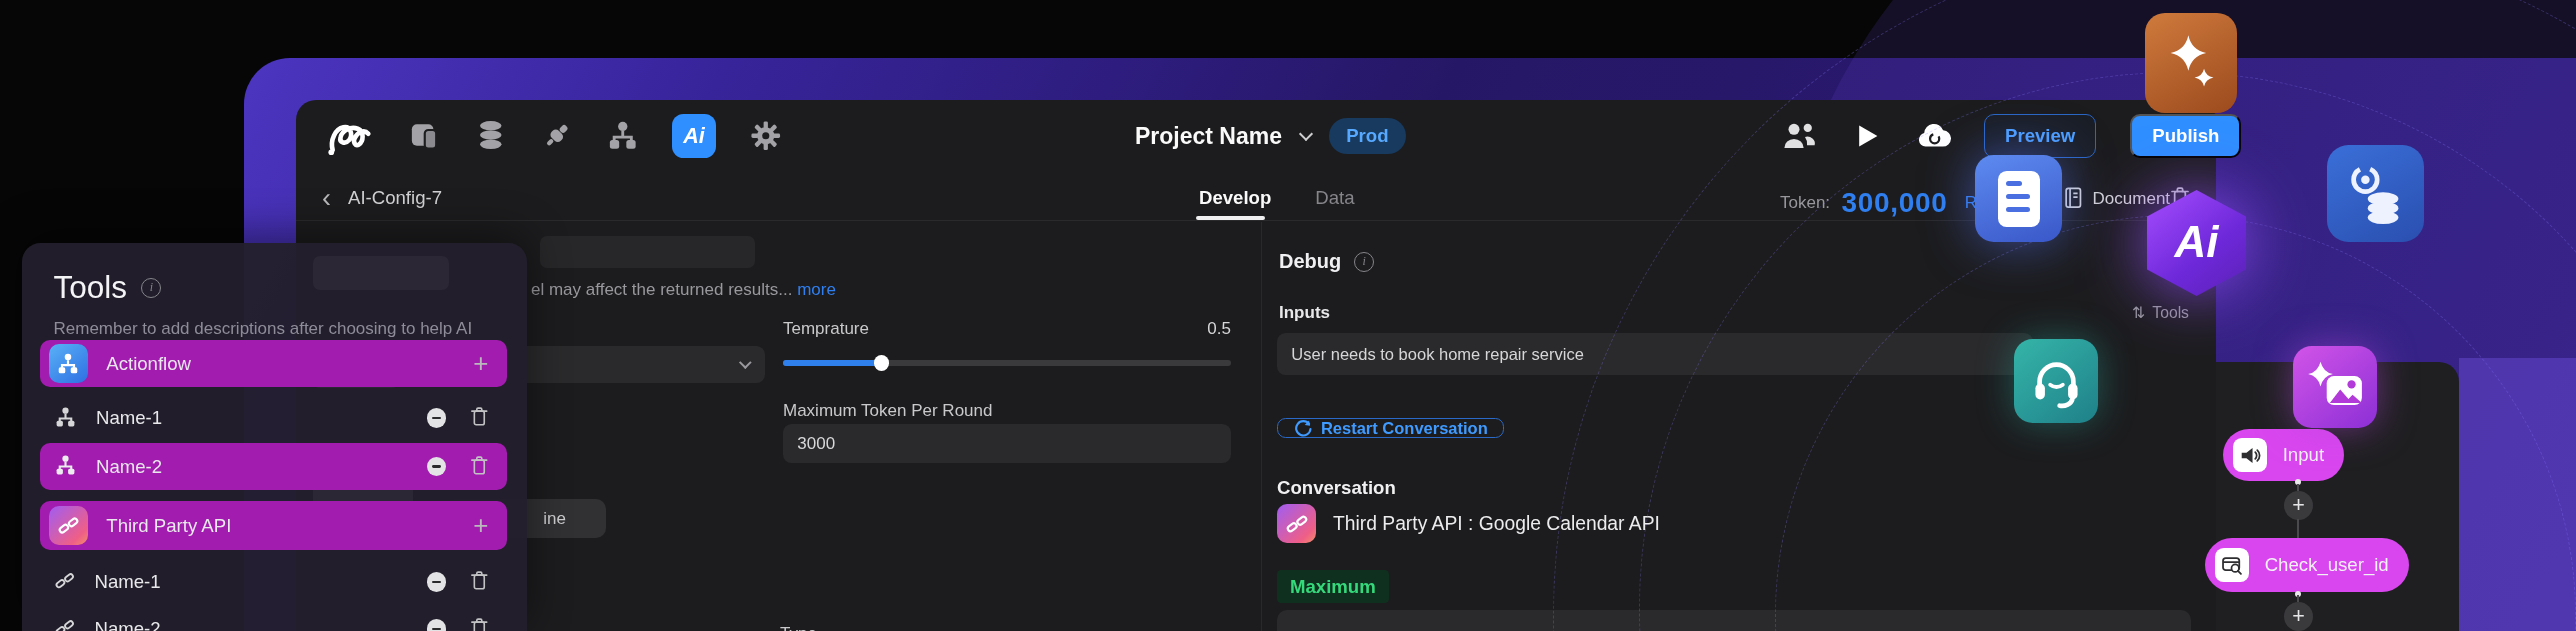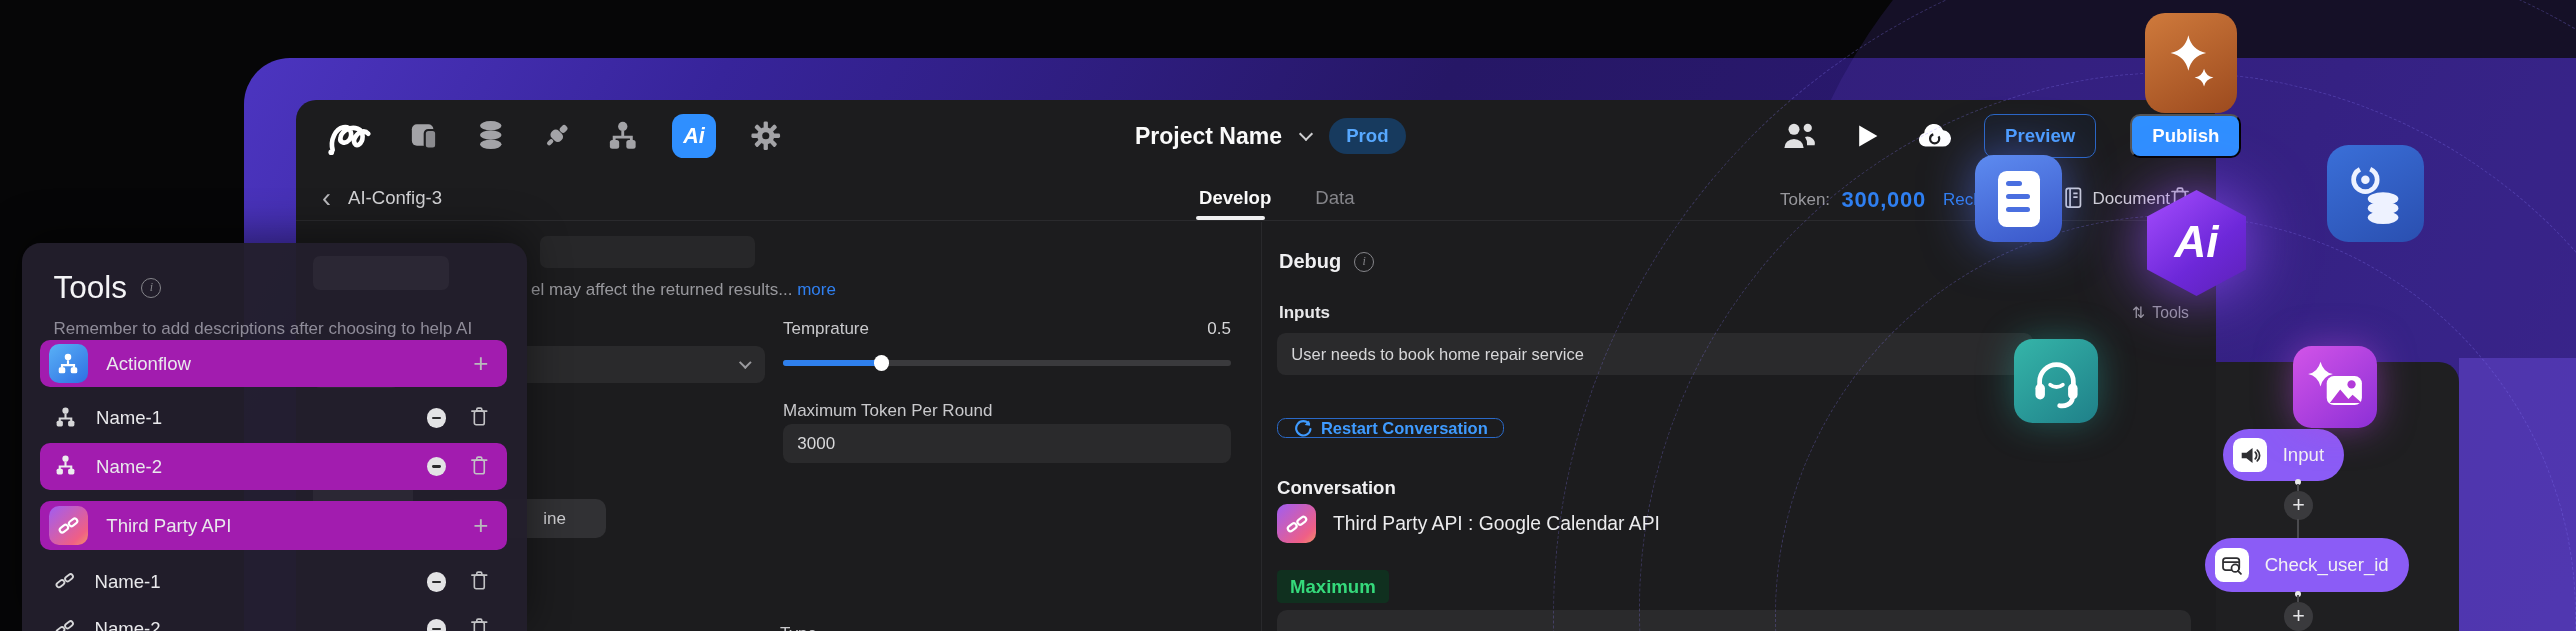--- a/index.html
+++ b/index.html
@@ -11,21 +11,21 @@
   
   .bg-purple { left:244px; top:58px; width:2376px; height:615px; border-radius:46px 0 0 0;
     background:linear-gradient(118deg,#4c35c0 0%,#37249a 18%,#261766 45%,#2c1a73 78%,#31207f 100%); }
   .bg-ring { border-radius:50%; border:1.4px dashed rgba(140,125,255,.28); z-index:3; pointer-events:none; }
   .bg-blob { border-radius:50%; background:rgba(110,75,235,.14); }
   .bg-band { left:2459px; top:358px; width:117px; height:273px; background:rgba(109,77,219,.45); }
 
   
   .flow-panel { left:2118px; top:362px; width:341px; height:269px; background:#1f1f21;
     border-radius:0 20px 0 0; z-index:1; }
-  .node { display:flex; align-items:center; gap:15.7px; background:#8b5cf6; border-radius:29px;
+  .node { display:flex; align-items:center; gap:15.7px; background:#d946ef; border-radius:29px;
     padding:0 20px 0 10px; z-index:3; }
   .node-ic { width:34px; height:34px; background:#fff; border-radius:8.6px; display:grid; place-items:center; }
   .node-label { font-size:18.6px; color:#f2f2f4; white-space:nowrap; }
   .plus-btn { width:29px; height:29px; border-radius:50%; background:#3a3a3d; color:#e6e6e8;
     display:grid; place-items:center; font-size:21.5px; z-index:3; }
   .conn-line { width:2.1px; background:#4a4a4e; z-index:3; }
   .conn-dot { width:6.4px; height:6.4px; border-radius:50%; background:#e8e8ea; z-index:3; }
 
   
   .window { left:296px; top:100px; width:1920px; height:531px; background:#1c1c1e;
@@ -49,21 +49,21 @@
   .subheader-divider { left:296px; top:220px; width:1920px; height:1.4px; background:#2a2a2d; z-index:2; }
   .crumb { left:322px; top:185px; display:flex; align-items:center; gap:17px; z-index:2; }
   .crumb-ch { font-size:27px; color:#b9b9bc; line-height:26px; }
   .crumb-label { font-size:18.6px; color:#d2d2d4; }
   .tabs { left:1199px; top:187px; display:flex; gap:44px; z-index:2; }
   .tab-active { font-size:18.6px; font-weight:700; color:#fafafa; }
   .tab { font-size:18.6px; color:#85858a; }
   .tab-underline { left:1196px; top:216px; width:69px; height:3.6px; background:#efeff1; border-radius:2.1px; z-index:2; }
   .token-row { left:1780px; top:187px; display:flex; align-items:center; gap:11.4px; z-index:2; }
   .token-label { font-size:17px; color:#97979c; }
-  .token-value { font-size:22px; font-weight:700; color:#2f7ff0; letter-spacing:0.7px; }
+  .token-value { font-size:28px; font-weight:700; color:#2f7ff0; letter-spacing:0.7px; }
   .recharge { font-size:17px; color:#2f7ff0; margin-left:5.7px; }
   .doc-group { left:2064px; top:187px; display:flex; align-items:center; gap:10px; z-index:2; }
   .doc-label { font-size:17px; color:#d4d4d6; }
   .trash-top { left:2170px; top:186px; z-index:2; }
 
   .v-divider { left:1261px; top:222px; width:1.4px; height:409px; background:#29292c; z-index:2; }
   .skel { background:rgba(255,255,255,.05); border-radius:7.2px; z-index:2; }
 
   
   .desc { left:531px; top:280px; font-size:17px; color:#98989d; z-index:2; white-space:nowrap; }
@@ -237,21 +237,21 @@
         <path d="M13 38 a10.5 10.5 0 0 1-2-20.7 A15 15 0 0 1 40 13 a10.5 10.5 0 0 1-1 25z" fill="#fff"></path>
         <circle cx="27" cy="26" r="7" fill="none" stroke="#1d1d1f" stroke-width="3.4" stroke-dasharray="30 9"></circle>
       </svg>
   </span>
   <button class="btn btn-outline">Preview</button>
   <button class="btn btn-fill">Publish</button>
 </div>
 
 <div class="abs crumb">
   <span class="crumb-ch">‹</span>
-  <span class="crumb-label">AI-Config-3</span>
+  <span class="crumb-label">AI-Config-7</span>
 </div>
 <div class="abs tabs">
   <span class="tab-active">Develop</span>
   <span class="tab">Data</span>
 </div>
 <div class="abs tab-underline"></div>
 <div class="abs token-row">
   <span class="token-label">Token:</span>
   <span class="token-value">300,000</span>
   <span class="recharge">Recharge</span>

